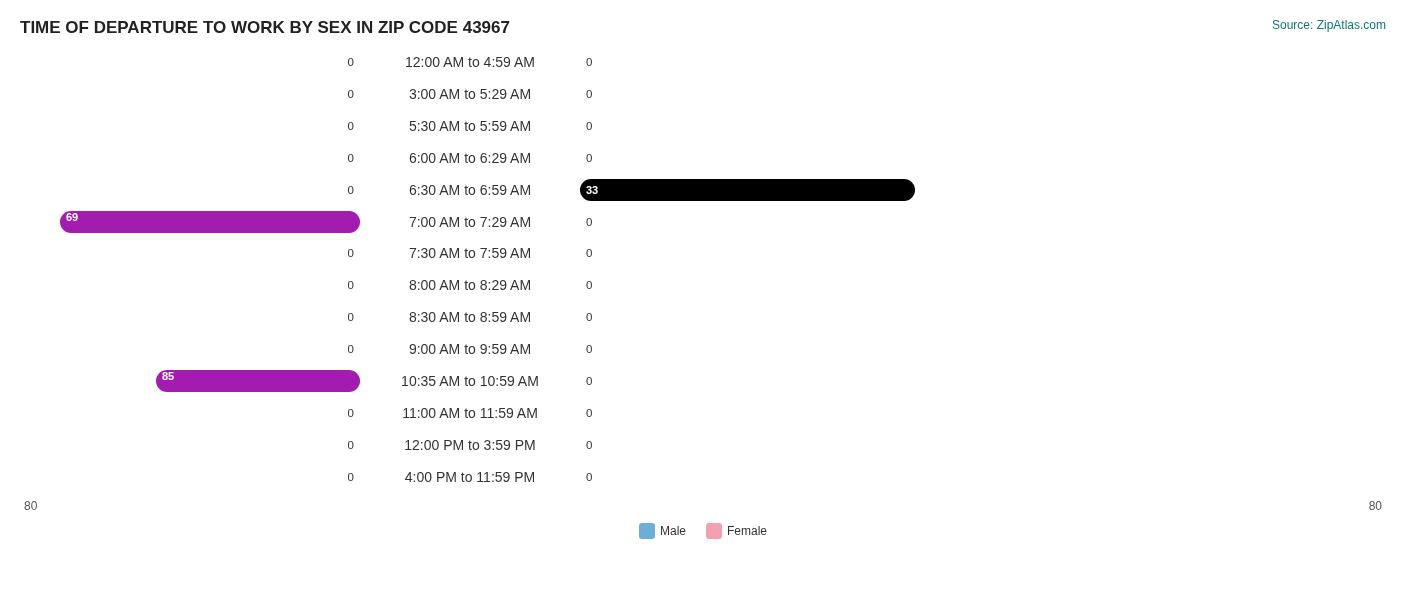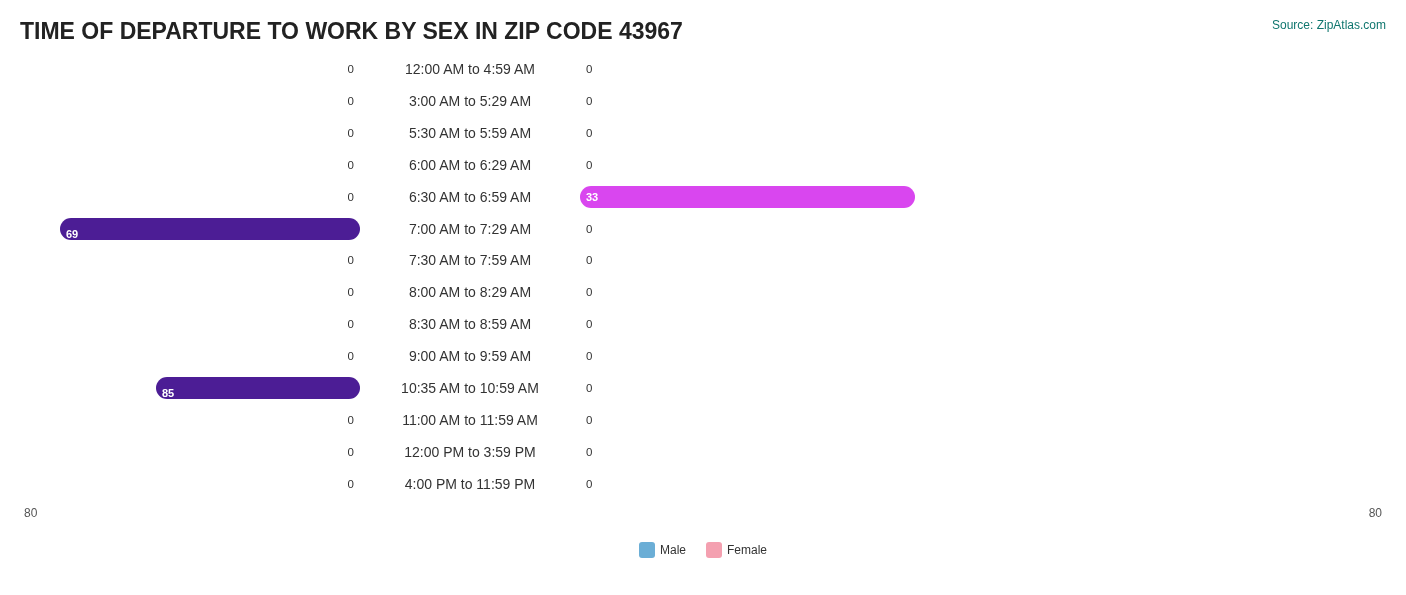--- a/index.html
+++ b/index.html
@@ -10,21 +10,21 @@
       height: 595px;
       overflow: hidden;
     }
     .chart-container {
       width: 1406px;
       height: 595px;
       padding: 18px 20px 40px 20px;
       position: relative;
     }
     .chart-title {
-      font-size: 23px;
+      font-size: 17px;
       font-weight: bold;
       color: #222;
       text-align: left;
       margin-bottom: 8px;
     }
     .source-label {
       position: absolute;
       top: 18px;
       right: 20px;
       font-size: 12px;
@@ -68,30 +68,30 @@
     .label-center {
       width: 220px;
       text-align: center;
       font-size: 14px;
       color: #333;
       flex-shrink: 0;
       padding: 0 4px;
     }
     .bar-male {
       height: 22px;
-      background: #4c1d95;
+      background: #a21caf;
       border-radius: 11px;
       display: flex;
-      align-items: flex-end;
+      align-items: flex-start;
       position: absolute;
       right: 0;
     }
     .bar-female {
       height: 22px;
-      background: #d946ef;
+      background: #000000;
       border-radius: 11px;
       display: flex;
       align-items: center;
       position: absolute;
       left: 0;
     }
     .bar-value {
       font-size: 11px;
       font-weight: bold;
       color: #fff;
@@ -137,21 +137,21 @@
     }
     .axis-center {
       width: 220px;
       flex-shrink: 0;
     }
     .legend {
       display: flex;
       justify-content: center;
       align-items: center;
       gap: 20px;
-      margin-top: 16px;
+      margin-top: 4px;
       width: 100%;
     }
     .legend-item {
       display: flex;
       align-items: center;
       gap: 5px;
       font-size: 12px;
       color: #333;
     }
     .legend-box {

